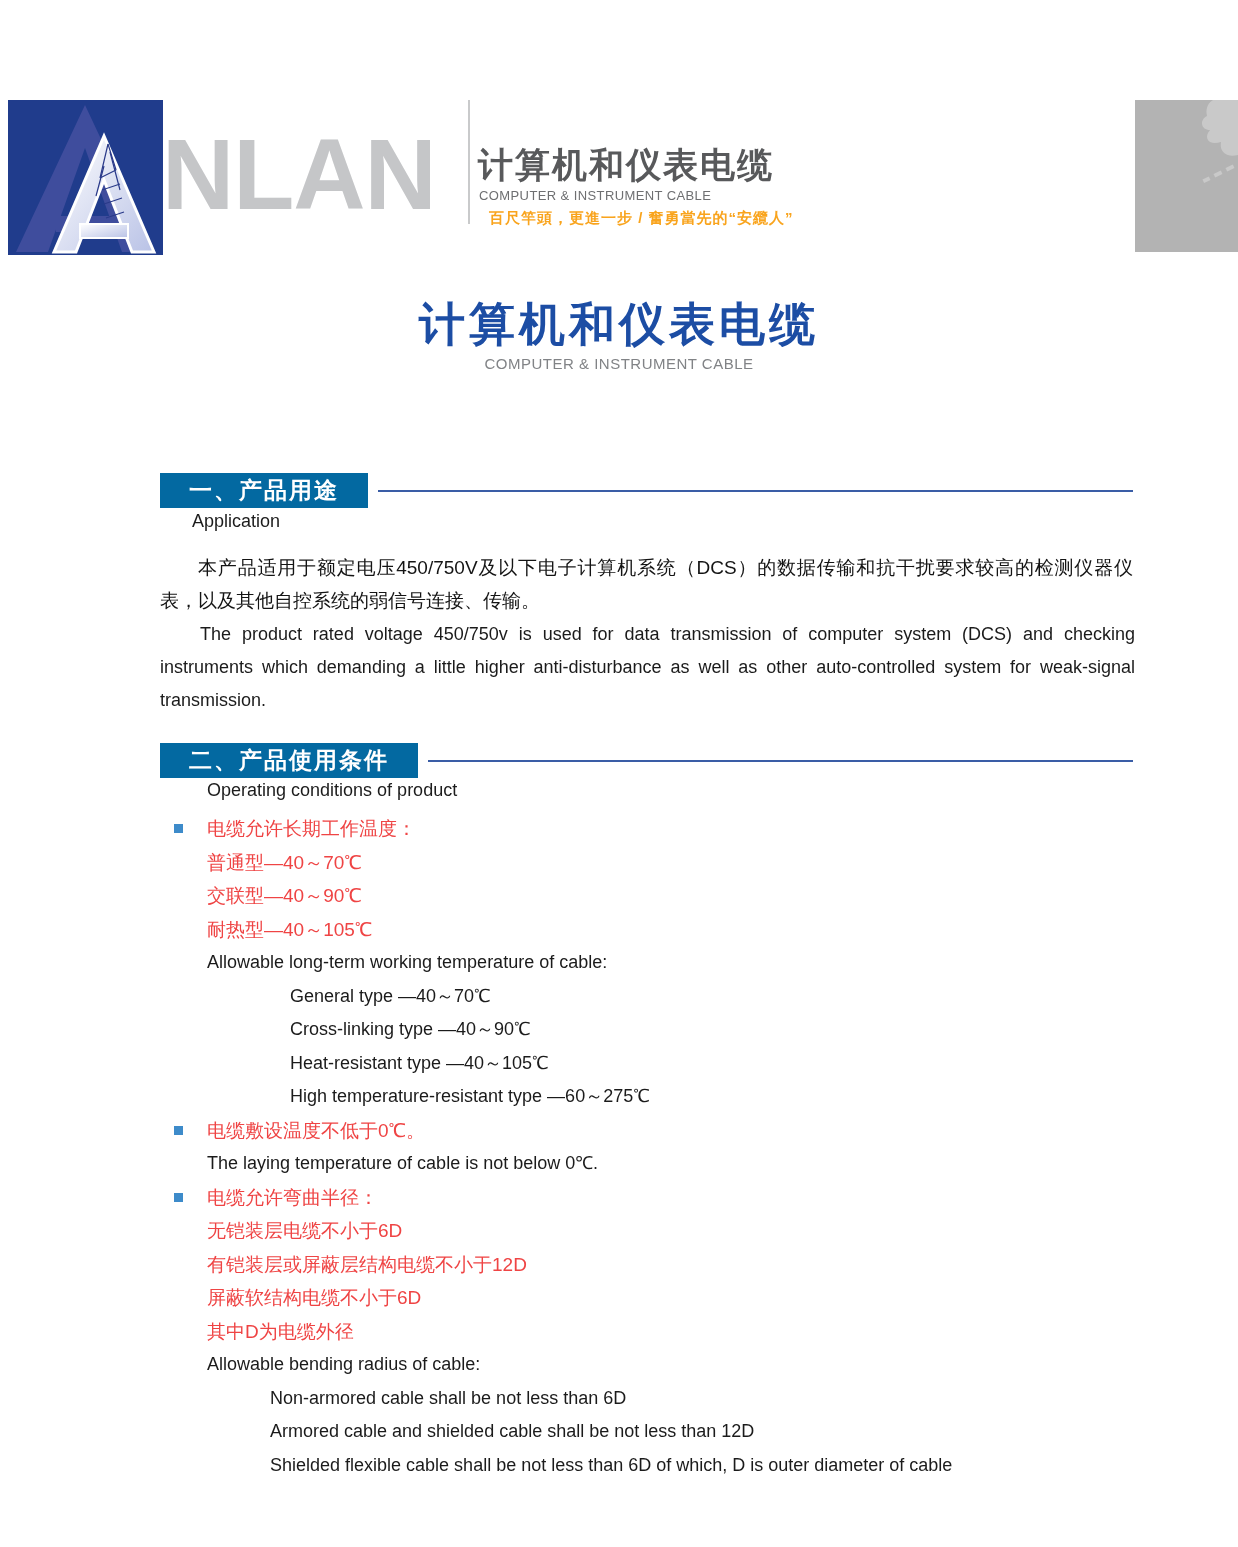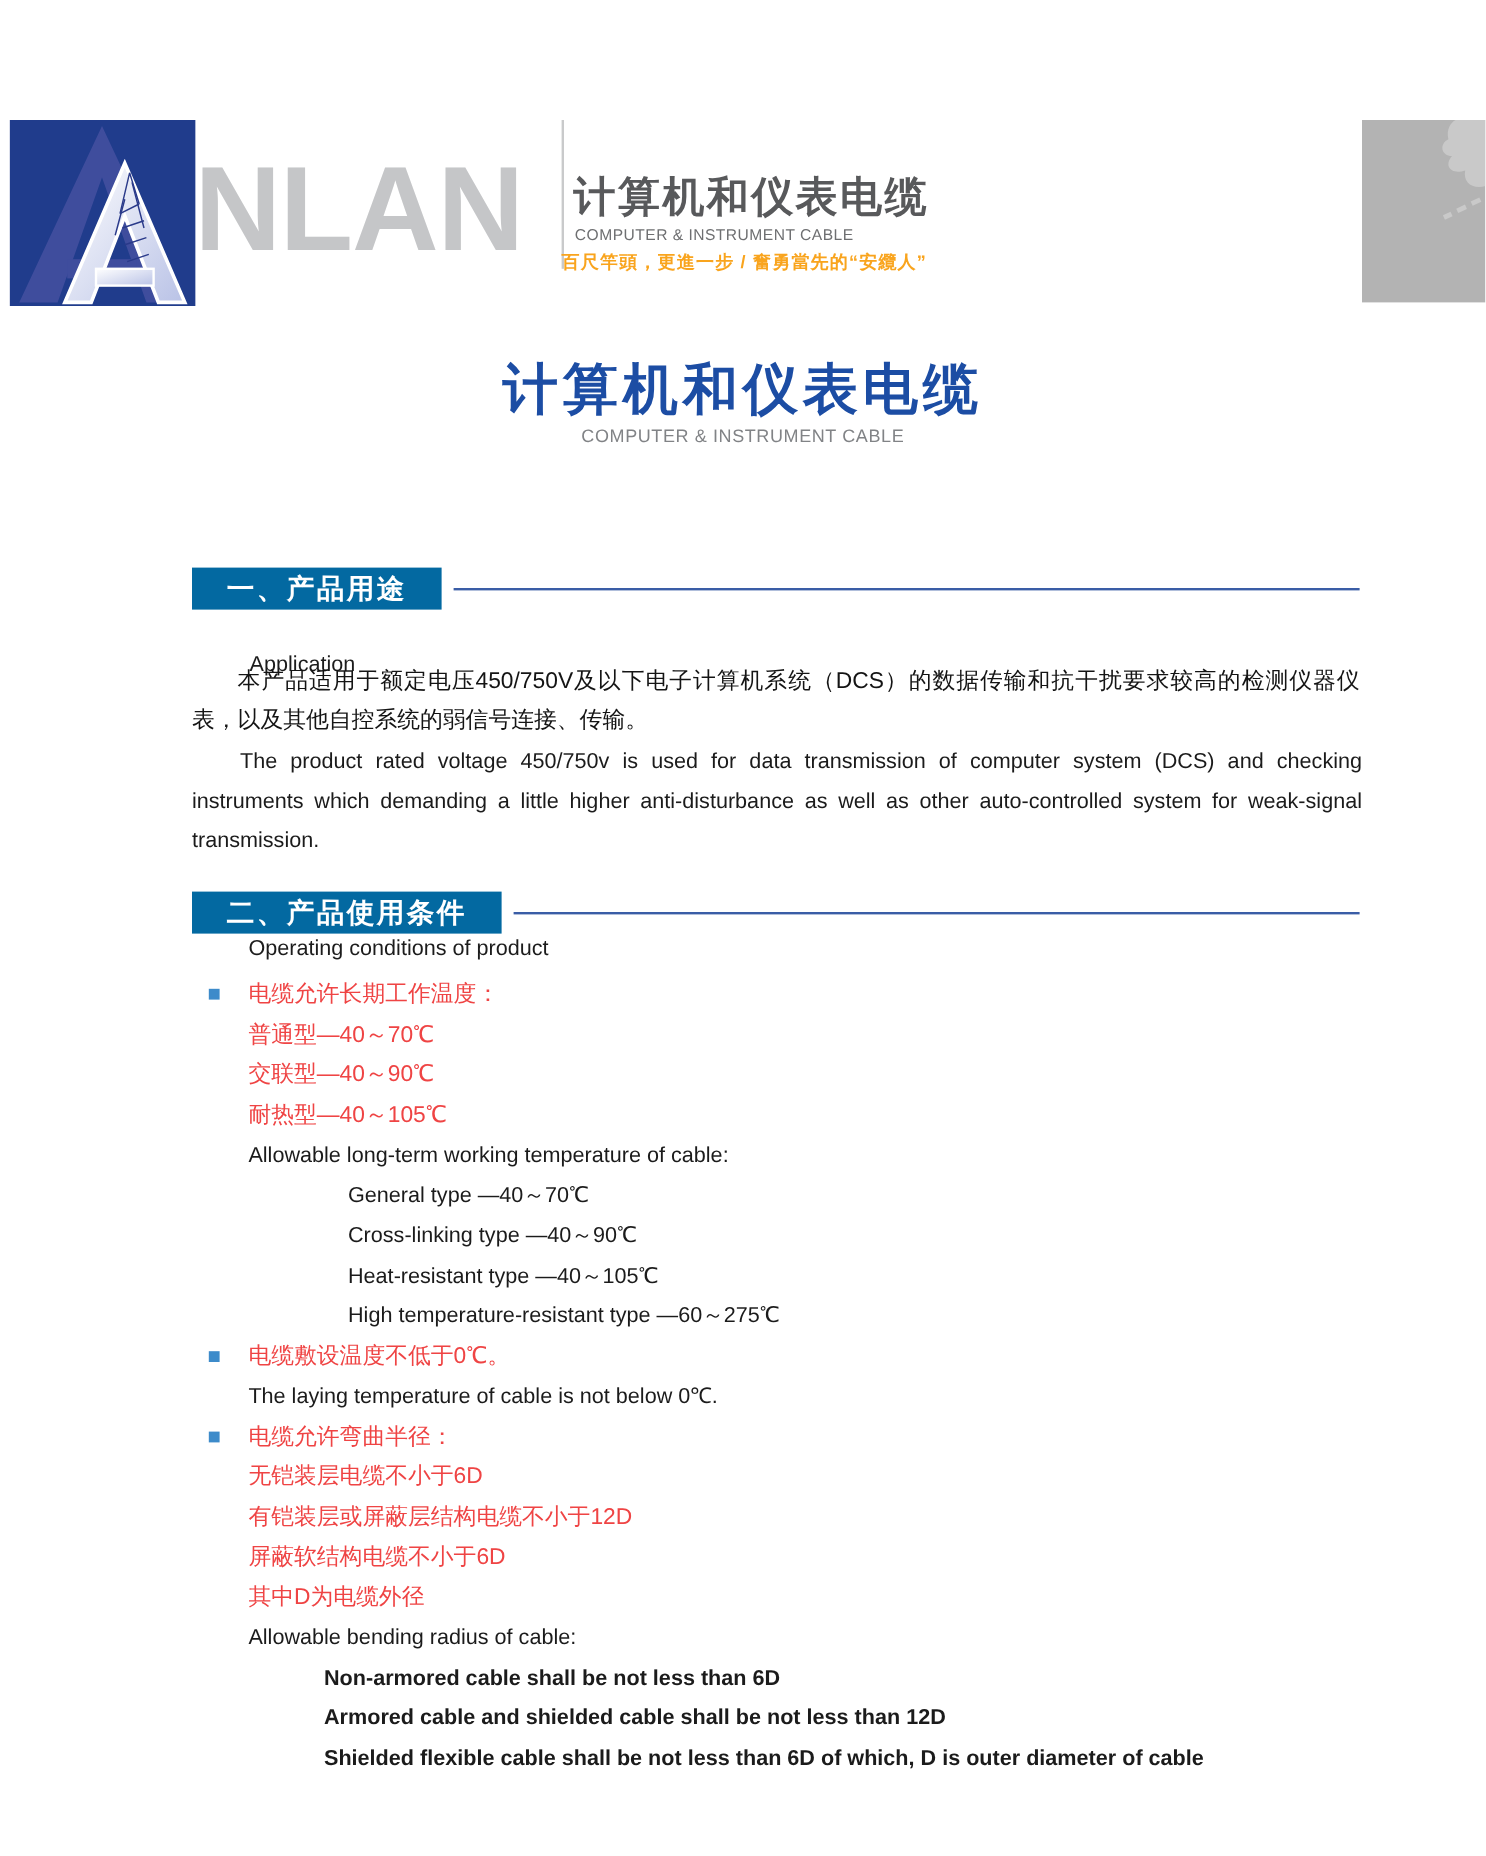--- a/index.html
+++ b/index.html
@@ -19,21 +19,21 @@
   .brand-divider { position:absolute; left:468px; top:100px; width:2px; height:124px; background:#c9cacb; }
   .brand-product-zh {
     position:absolute; left:478px; top:146px;
     font-size:35px; font-weight:bold; color:#58595b; letter-spacing:2px; line-height:1.1;
   }
   .brand-product-en {
     position:absolute; left:479px; top:188px;
     font-size:13px; color:#6e6f71; letter-spacing:0.4px;
   }
   .brand-tagline {
-    position:absolute; left:468px; top:209px;
+    position:absolute; left:489px; top:209px;
     font-size:15px; font-weight:bold; color:#f9a41d; letter-spacing:1px;
   }
   .photo-block { position:absolute; left:1135px; top:100px; width:103px; height:152px; background:#b3b3b3; overflow:hidden; }
   
   .page-title {
     position:absolute; left:0; top:294px; width:100%;
     text-align:center; font-size:46px; font-weight:bold; color:#1c4da4; letter-spacing:4px;
   }
   .page-subtitle {
     position:absolute; left:0; top:355px; width:100%;
@@ -42,38 +42,38 @@
   
   .section-header { position:absolute; left:160px; width:973px; display:flex; align-items:center; }
   .section-header .tab {
     background:#0369a1; color:#ffffff; font-size:23px; font-weight:bold;
     height:35px; line-height:35px; padding:0 29px; letter-spacing:2px; flex:0 0 auto;
   }
   .section-header .rule { flex:1 1 auto; height:2px; background:#3a5da6; margin-left:10px; }
   #sec1-header { top:473px; }
   #sec2-header { top:743px; }
   .section-sub { position:absolute; font-size:18px; color:#1c1c1c; }
-  #sec1-sub { left:208px; top:511px;margin-top:32px; }
+  #sec1-sub { left:192px; top:511px; }
   #sec2-sub { left:207px; top:780px; }
   
   .para-zh {
     position:absolute; left:160px; top:551px; width:973px;
     font-size:19px; line-height:33px; text-align:justify; text-indent:38px; color:#141414;
   }
   .para-en {
     position:absolute; left:160px; top:618px; width:975px;
     font-size:18px; line-height:33px; text-align:justify; text-indent:40px; color:#1b1b1b;
   }
   
   .cond-list { position:absolute; left:160px; top:812px; width:975px; }
   .row { position:relative; height:33.5px; line-height:33.5px; white-space:nowrap; }
   .row.zh { font-size:19px; color:#ef4444; padding-left:47px; }
   .row.en { font-size:18px; color:#1b1b1b; padding-left:47px; }
   .row.en-deep  { padding-left:130px; }
-  .row.en-deep2 { padding-left:110px;font-weight:bold; }
+  .row.en-deep2 { padding-left:110px; }
   .row.bullet-row { padding-left:47px; }
   .sq { position:absolute; left:14px; top:12px; width:9px; height:9px; background:#3d8bca; }
 </style>
 </head>
 <body>
 
 <div class="page">
 
   <svg class="emblem" viewBox="0 0 155 155" xmlns="http://www.w3.org/2000/svg">
     <defs>

